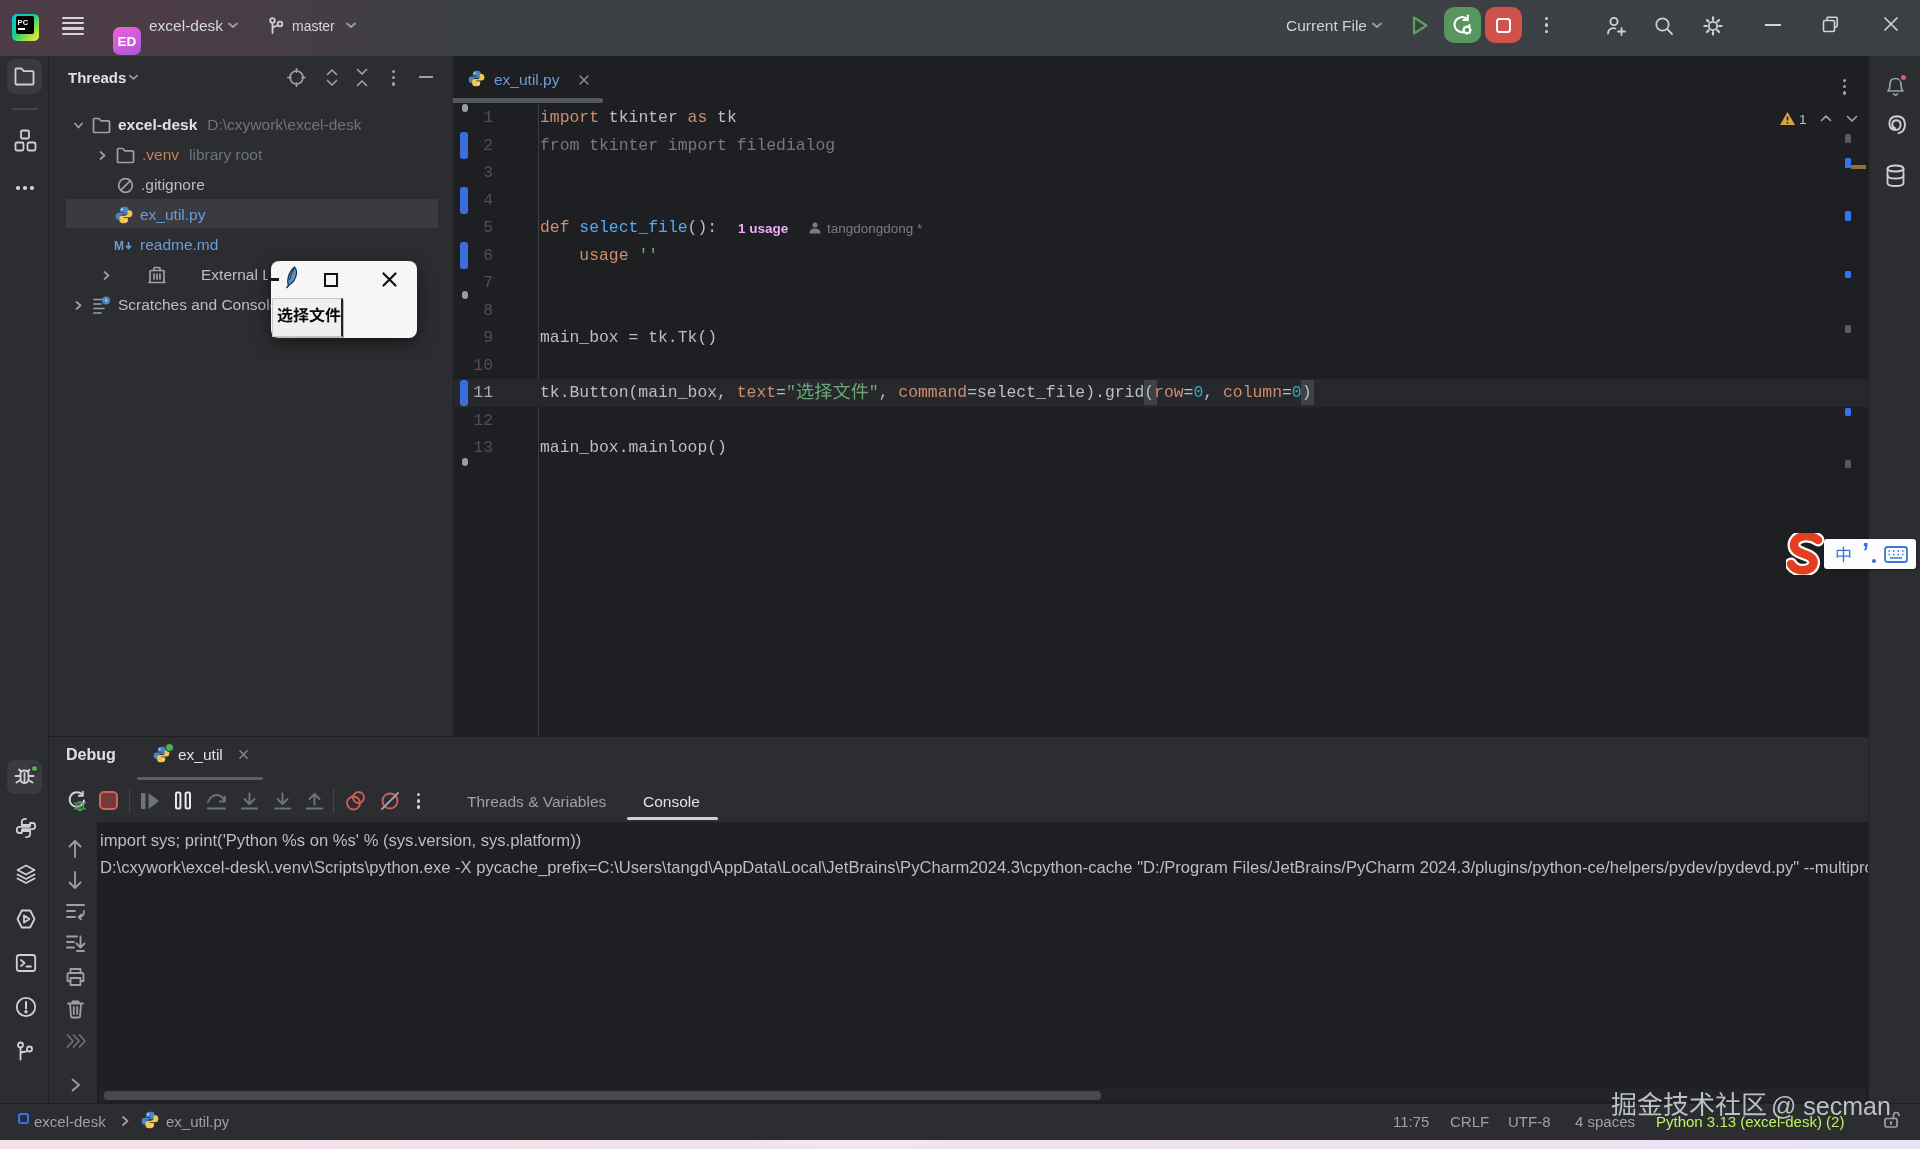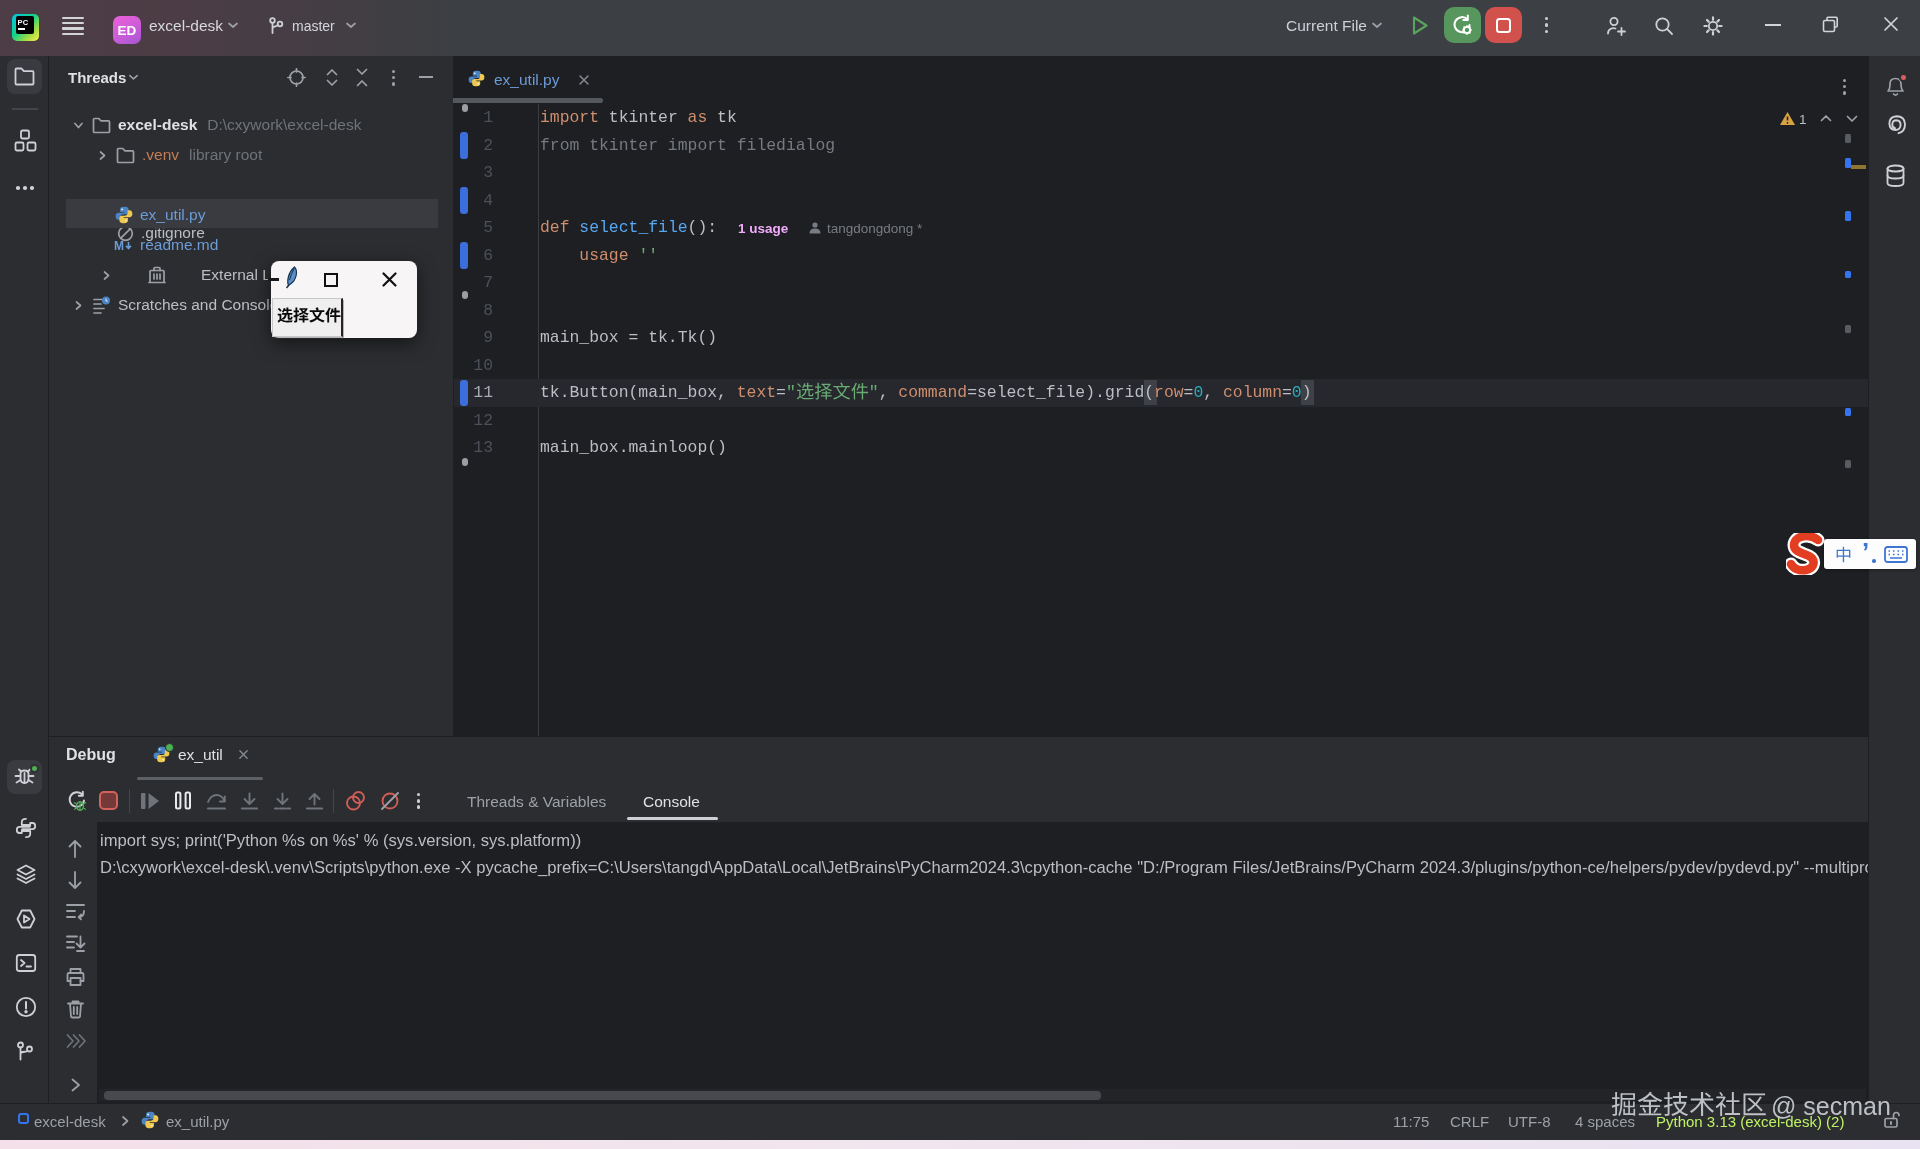--- a/index.html
+++ b/index.html
@@ -18,21 +18,21 @@
 <div class="a" style="left:0px;top:0px;width:1920px;height:56px;background:#3c3f43"></div>
 <div class="a" style="left:0px;top:0px;width:700px;height:56px;background:linear-gradient(90deg,rgba(112,56,74,0.33) 0%,rgba(112,56,74,0.30) 26%,rgba(112,56,74,0) 66%)"></div>
 <div class="a" style="left:12px;top:14px;width:27px;height:27px;border-radius:5px;background:linear-gradient(135deg,#00c4e8 0%,#14d287 45%,#9fdc42 72%,#f8ef4e 100%)"></div>
 <div class="a" style="left:15.5px;top:15.5px;width:18px;height:18px;background:#000;border-radius:2px"></div>
 <div class="a" style="left:17.5px;top:17px;height:10px;display:flex;align-items:center;font-size:7.5px;color:#fff;font-weight:700;white-space:pre;letter-spacing:0.3px">PC</div>
 <div class="a" style="left:17.5px;top:28px;width:7px;height:2px;background:#fff"></div>
 <div class="a" style="left:62px;top:17.0px;width:22px;height:2.2px;background:#d2d4d8;border-radius:1px"></div>
 <div class="a" style="left:62px;top:22.2px;width:22px;height:2.2px;background:#d2d4d8;border-radius:1px"></div>
 <div class="a" style="left:62px;top:27.4px;width:22px;height:2.2px;background:#d2d4d8;border-radius:1px"></div>
 <div class="a" style="left:62px;top:32.6px;width:22px;height:2.2px;background:#d2d4d8;border-radius:1px"></div>
-<div class="a" style="left:113px;top:16px;width:28px;height:28px;border-radius:7px;background:linear-gradient(150deg,#ee60da 0%,#cb5cd8 55%,#a656d4 100%);display:flex;align-items:center;justify-content:center;color:#fff;font-weight:700;font-size:13.5px">ED</div>
+<div class="a" style="left:113px;top:27px;width:28px;height:28px;border-radius:7px;background:linear-gradient(150deg,#ee60da 0%,#cb5cd8 55%,#a656d4 100%);display:flex;align-items:center;justify-content:center;color:#fff;font-weight:700;font-size:13.5px">ED</div>
 <div class="a" style="left:149px;top:15px;height:21px;display:flex;align-items:center;font-size:15.5px;color:#d5d8dc;font-weight:400;white-space:pre;">excel-desk</div>
 <svg class="a" style="left:227px;top:21px" width="12" height="8" viewBox="0 0 12 8" stroke="#9da0a7" stroke-width="1.7" fill="none" stroke-linecap="round" stroke-linejoin="round">
     <path d="M2 2.5 L6 6 L10 2.5"></path>
   </svg>
 <svg class="a" style="left:266px;top:16px" width="20" height="20" viewBox="0 0 20 20" stroke="#ced0d6" stroke-width="1.8" fill="none" stroke-linecap="round" stroke-linejoin="round">
     <circle cx="6.5" cy="4.5" r="2.3"></circle>
     <circle cx="14" cy="8" r="2.3"></circle>
     <path d="M6.5 7 L6.5 17 M6.5 12.5 C6.5 9.5 11.5 11 11.8 8.6"></path>
   </svg>
 <div class="a" style="left:292px;top:15px;height:21px;display:flex;align-items:center;font-size:14px;color:#d3d5da;font-weight:400;white-space:pre;">master</div>
@@ -168,21 +168,21 @@
       </svg>
     </span>
     <span class="ticon">
       <svg width="19" height="17" viewBox="0 0 19 17" stroke="#9da0a7" stroke-width="1.7" fill="none" stroke-linecap="round" stroke-linejoin="round">
         <path d="M1.5 14.5 V2.5 Q1.5 1.5 2.5 1.5 H6.8 L8.8 3.8 H16.5 Q17.5 3.8 17.5 4.8 V14.5 Q17.5 15.5 16.5 15.5 H2.5 Q1.5 15.5 1.5 14.5 Z"></path>
       </svg>
     </span>
     <span style="color:#c77d55">.venv</span>
     <span style="color:#6f737a;margin-left:10px">library root</span>
   </div>
-<div class="trow" style="top:170px;margin-top:48px;">
+<div class="trow" style="top:170px;">
     <span style="display:inline-block;width:68px"></span>
     <span class="ticon">
       <svg width="17" height="17" viewBox="0 0 17 17" stroke="#9da0a7" stroke-width="1.7" fill="none" stroke-linecap="round" stroke-linejoin="round">
         <circle cx="8.5" cy="8.5" r="6.8"></circle>
         <path d="M3.8 13.2 L13.2 3.8"></path>
       </svg>
     </span>
     <span style="color:#bcbec4">.gitignore</span>
   </div>
 <div class="a" style="left:66px;top:199px;width:372px;height:29px;background:#393b40"></div>

